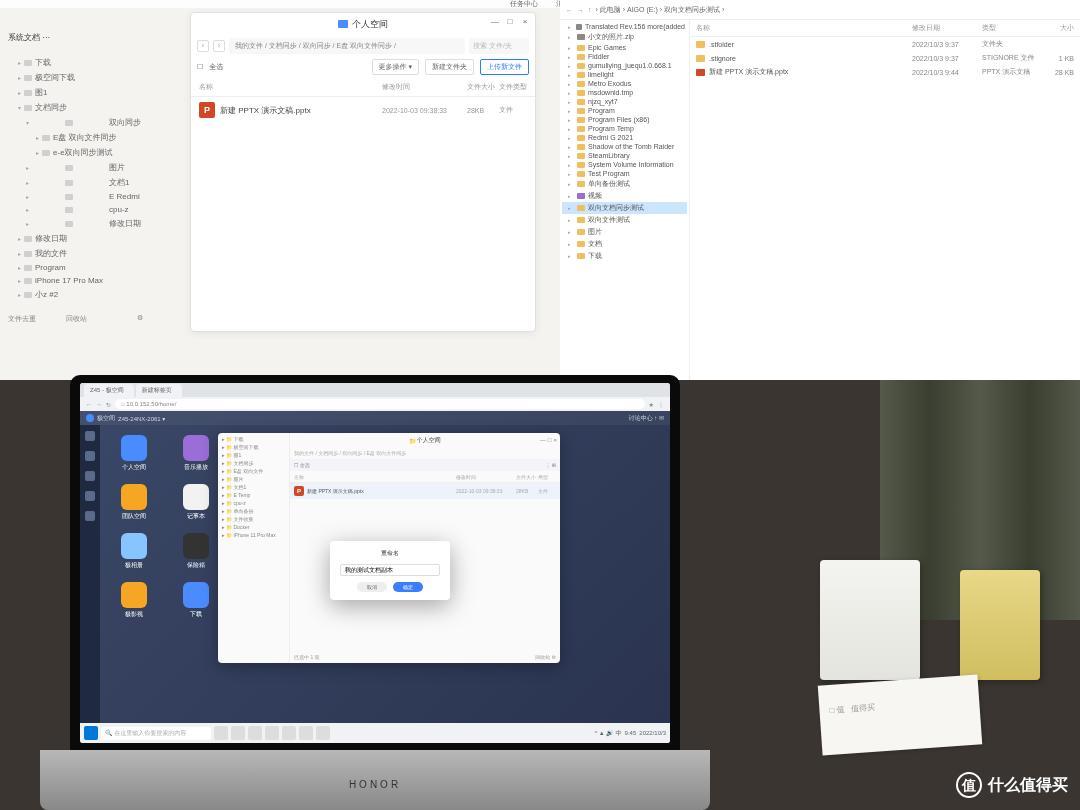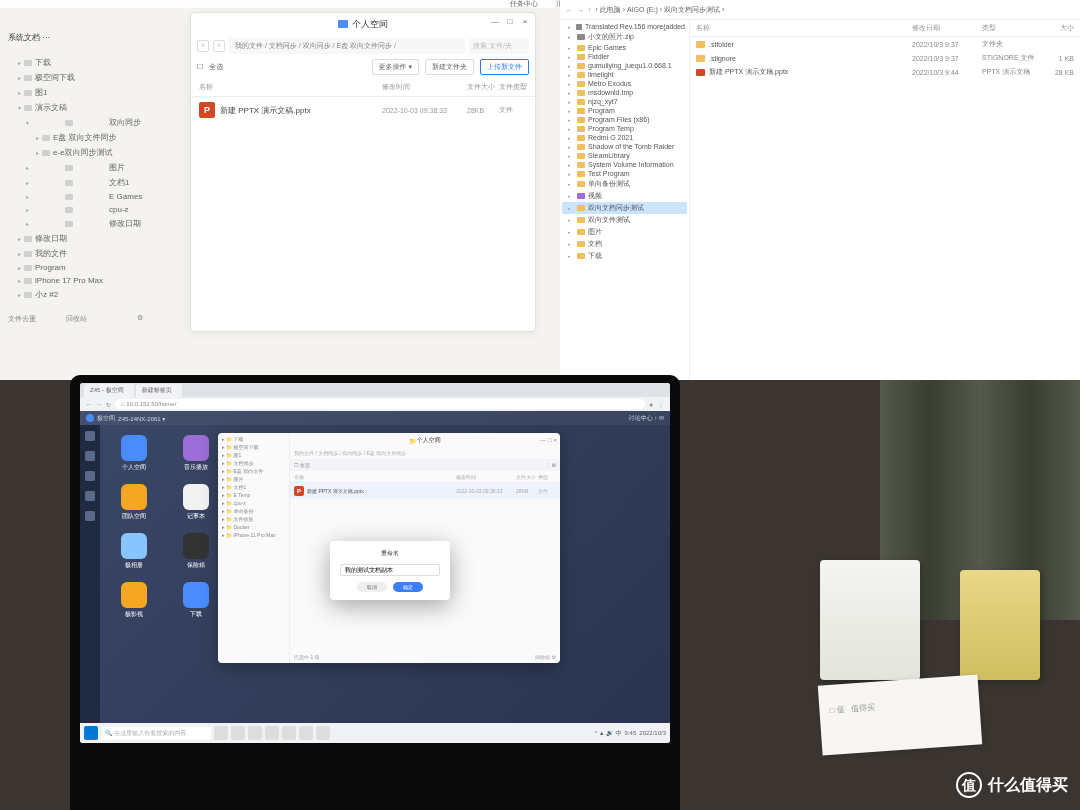--- a/index.html
+++ b/index.html
@@ -154,21 +154,21 @@
           <span>极空间下载</span>
         </div>
         <div class="itm">
           <span class="tri">▸</span>
           <span class="fi"></span>
           <span>图1</span>
         </div>
         <div class="itm">
           <span class="tri">▾</span>
           <span class="fi"></span>
-          <span>演示文稿</span>
+          <span>文档同步</span>
         </div>
         <div class="itm ind1">
           <span class="tri">▾</span>
           <span class="fi"></span>
           <span>双向同步</span>
         </div>
         <div class="itm ind2">
           <span class="tri">▸</span>
           <span class="fi"></span>
           <span>E盘 双向文件同步</span>
@@ -184,21 +184,21 @@
           <span>图片</span>
         </div>
         <div class="itm ind1">
           <span class="tri">▸</span>
           <span class="fi"></span>
           <span>文档1</span>
         </div>
         <div class="itm ind1">
           <span class="tri">▸</span>
           <span class="fi"></span>
-          <span>E Games</span>
+          <span>E Redmi</span>
         </div>
         <div class="itm ind1">
           <span class="tri">▸</span>
           <span class="fi"></span>
           <span>cpu-z</span>
         </div>
         <div class="itm ind1">
           <span class="tri">▸</span>
           <span class="fi"></span>
           <span>修改日期</span>
@@ -611,18 +611,21 @@
       <div class="ti"></div>
       <div class="ti"></div>
       <div class="ti"></div>
       <div class="tray">
         <span>^ ▲ 🔊 中</span>
         <span>9:45</span>
         <span>2022/10/3</span>
       </div>
     </div>
   </div>
+  <div class="lap-hinge">
+    <div class="lap-brand">HONOR</div>
+  </div>
 </div>
 
 <div class="wm">
   <div class="circ">值</div>
   <span>什么值得买</span>
 </div>
 
 </body></html>

